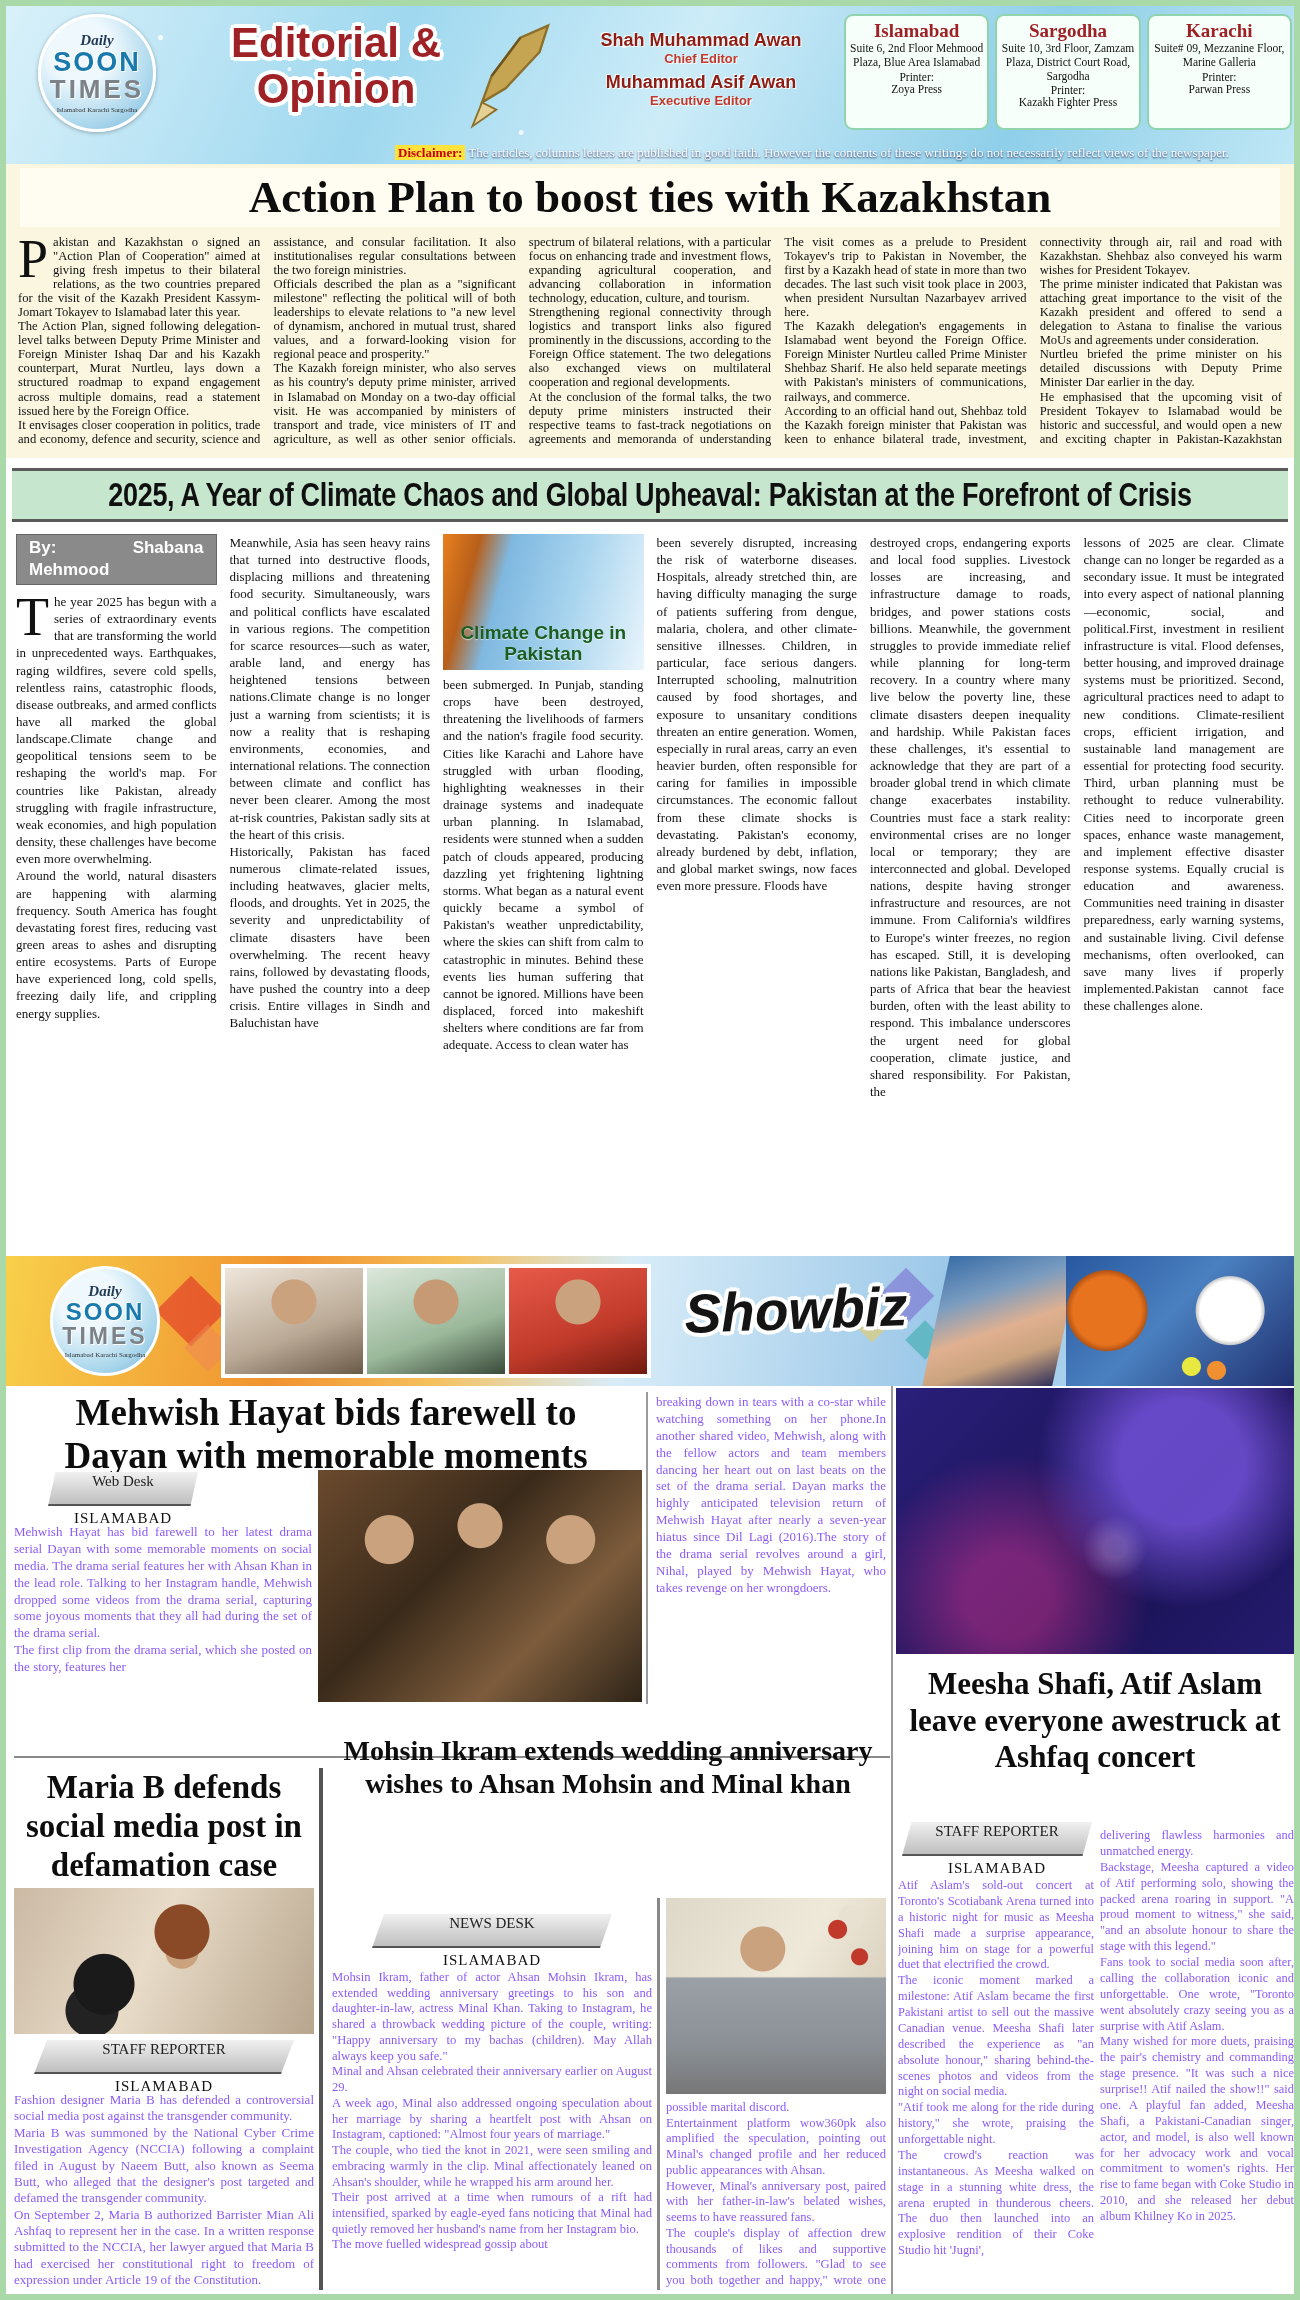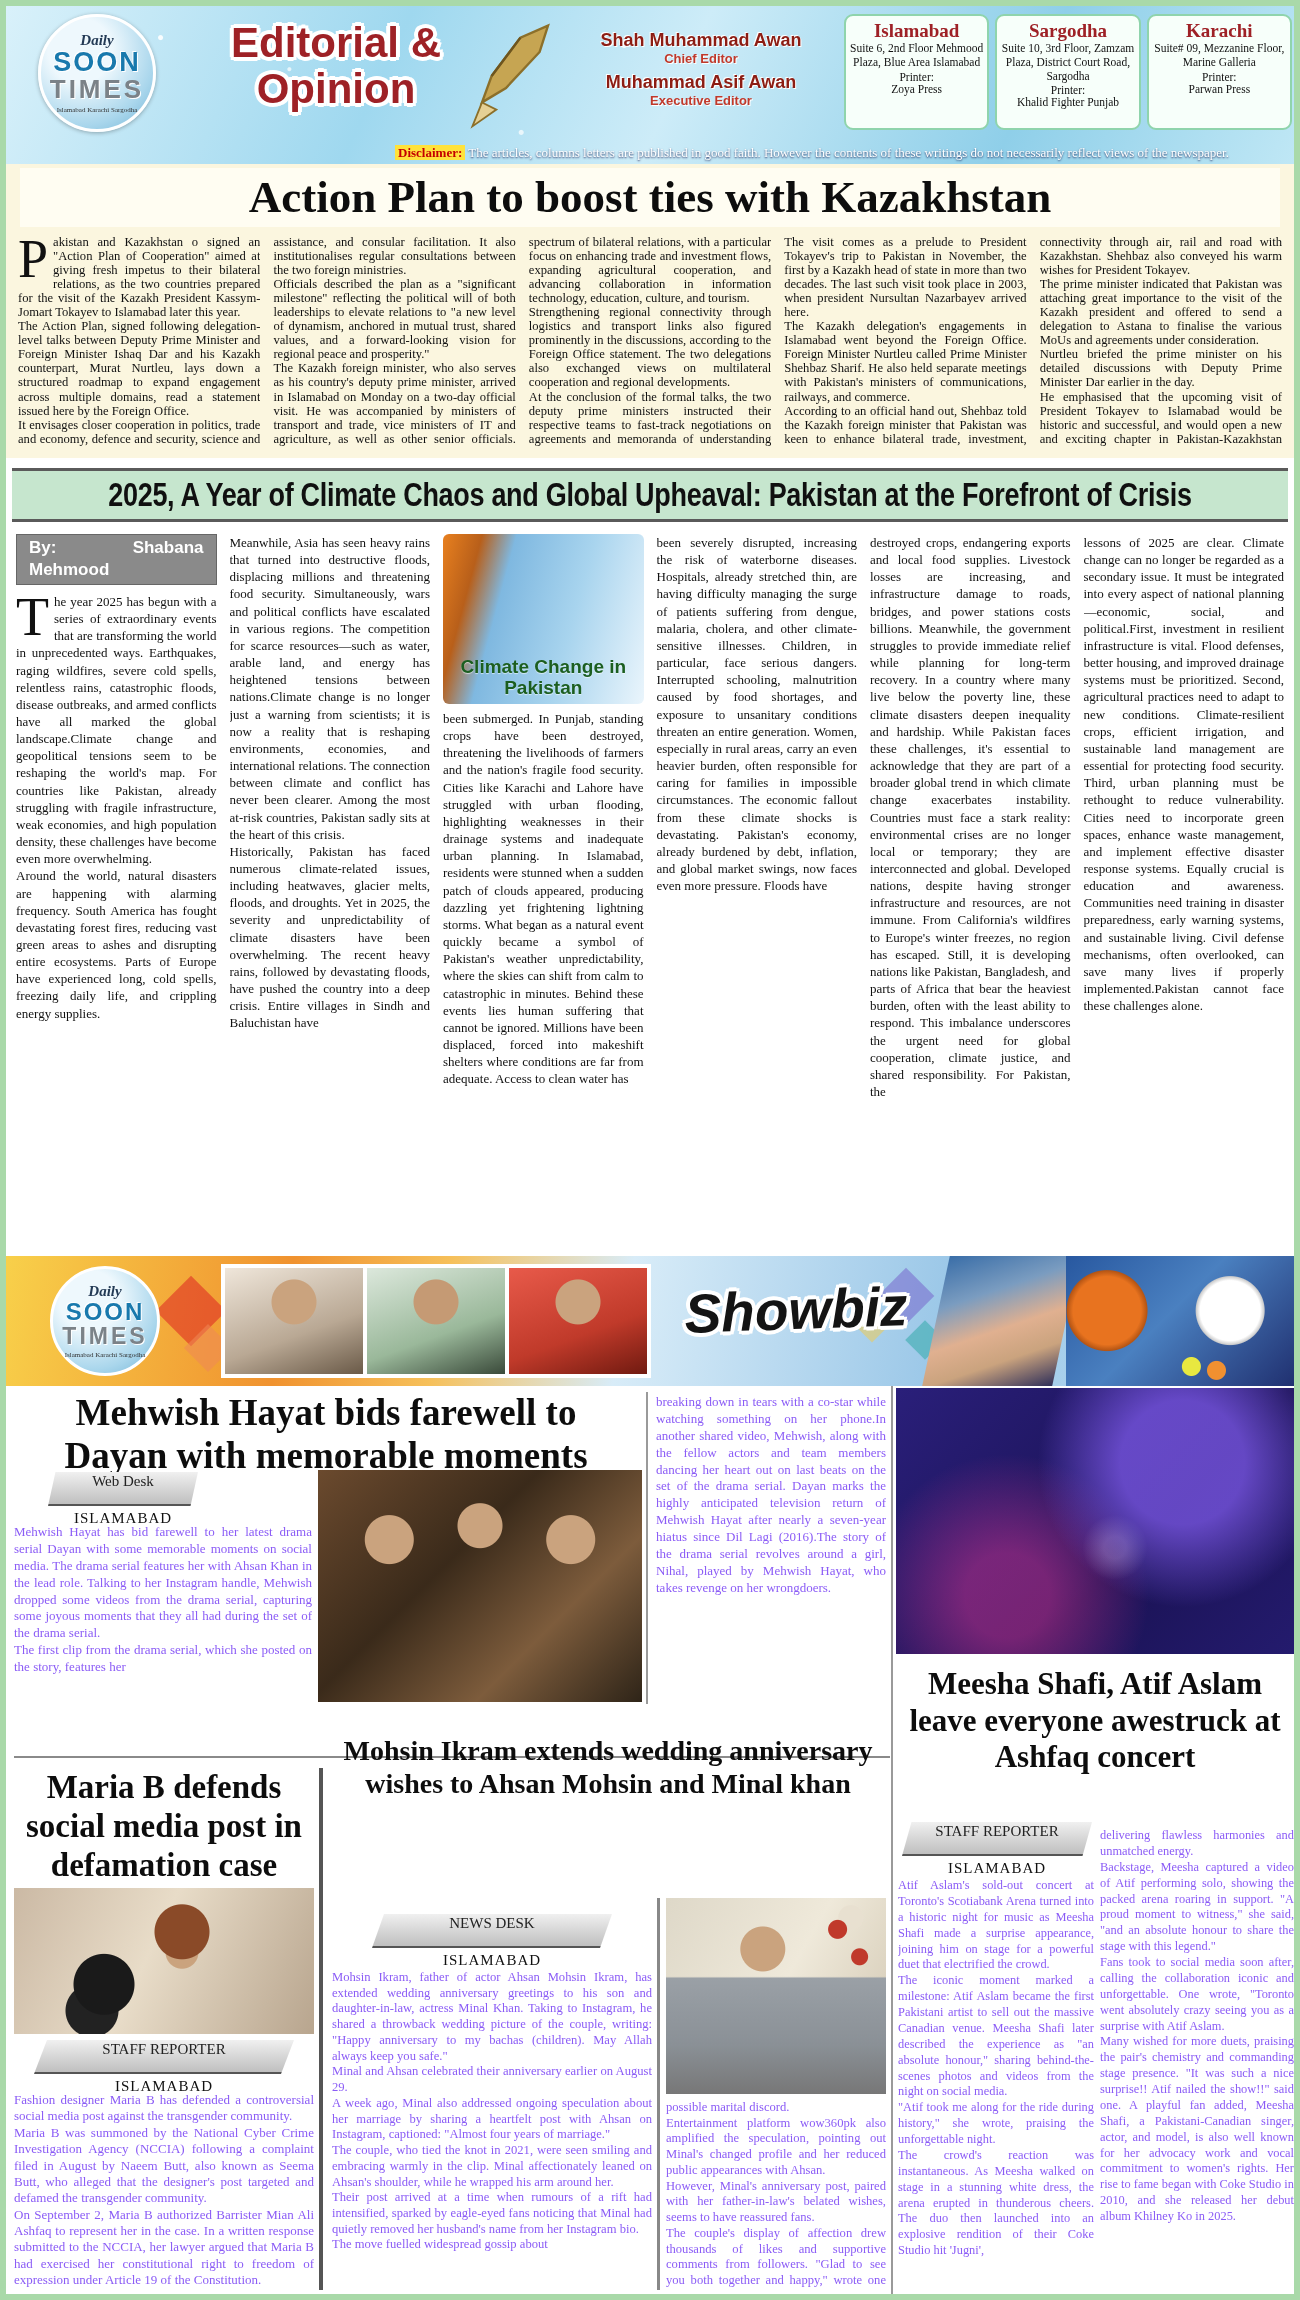--- a/index.html
+++ b/index.html
@@ -67,22 +67,22 @@
   .climate-bar { margin:10px 6px 0 6px; background:#c6e6ce; border-top:3px solid #5a5a5a;
     border-bottom:3px solid #5a5a5a; height:54px; display:flex; align-items:center; justify-content:center; }
   .climate-title { font-family:"Liberation Sans",sans-serif; font-weight:bold; font-size:27px;
     letter-spacing:-0.3px; color:#101010; transform:scaleY(1.25); white-space:nowrap; }
   .climate-cols { display:flex; gap:13px; padding:12px 10px 0 10px; }
   .ccol { flex:1; height:700px; overflow:hidden; text-align:justify;
     font-size:13px; line-height:1.32; color:#111; white-space:pre-line; }
   .byline-badge-gray { display:inline-block; background:#8a8a8a; border:1px solid #666;
     color:#fff; font-family:"Liberation Sans",sans-serif; font-weight:bold; font-size:17px;
     padding:2px 12px; margin-bottom:8px; white-space:normal; }
-  .climate-img { width:100%; height:170px; margin-bottom:6px; position:relative;
-    background:linear-gradient(105deg,#e8801f 0%,#b85f1a 16%,#7fb8e0 30%,#a8d4ee 62%,#eaf5fc 100%);border-radius:6px; }
+  .climate-img { width:100%; height:136px; margin-bottom:6px; position:relative;
+    background:linear-gradient(105deg,#e8801f 0%,#b85f1a 16%,#7fb8e0 30%,#a8d4ee 62%,#eaf5fc 100%); }
   .climate-img-cap { position:absolute; left:0; right:0; bottom:26px; text-align:center;
     font-family:"Liberation Sans",sans-serif; font-weight:bold; font-size:19px; color:#1b5e20;
     text-shadow:0 1px 1px rgba(255,255,255,.6); line-height:1.1; }
   .climate-img-cap2 { position:absolute; left:0; right:0; bottom:4px; text-align:center;
     font-family:"Liberation Sans",sans-serif; font-weight:bold; font-size:19px; color:#1b5e20;
     text-shadow:0 1px 1px rgba(255,255,255,.6); }
 
   
   .showbiz { position:absolute; left:0; top:1250px; width:1288px; height:130px; overflow:hidden;
     background:linear-gradient(100deg,#f8d04a 0%,#f0922f 22%,#f6c05a 34%,#d8ecf8 48%,#9cc8e8 72%,#bcdcf2 100%); }
@@ -184,21 +184,21 @@
       <div class="office">
         <div class="office-city">Islamabad</div>
         <div class="office-addr">Suite 6, 2nd Floor Mehmood Plaza, Blue Area Islamabad</div>
         <div class="office-printer-label">Printer:</div>
         <div class="office-printer">Zoya Press</div>
       </div>
       <div class="office">
         <div class="office-city">Sargodha</div>
         <div class="office-addr">Suite 10, 3rd Floor, Zamzam Plaza, District Court Road, Sargodha</div>
         <div class="office-printer-label">Printer:</div>
-        <div class="office-printer">Khalid Fighter Punjab</div>
+        <div class="office-printer">Kazakh Fighter Press</div>
       </div>
       <div class="office">
         <div class="office-city">Karachi</div>
         <div class="office-addr">Suite# 09, Mezzanine Floor, Marine Galleria</div>
         <div class="office-printer-label">Printer:</div>
         <div class="office-printer">Parwan Press</div>
       </div>
     </div>
     <div class="disclaimer">
       <span class="dis-label">Disclaimer:</span>

